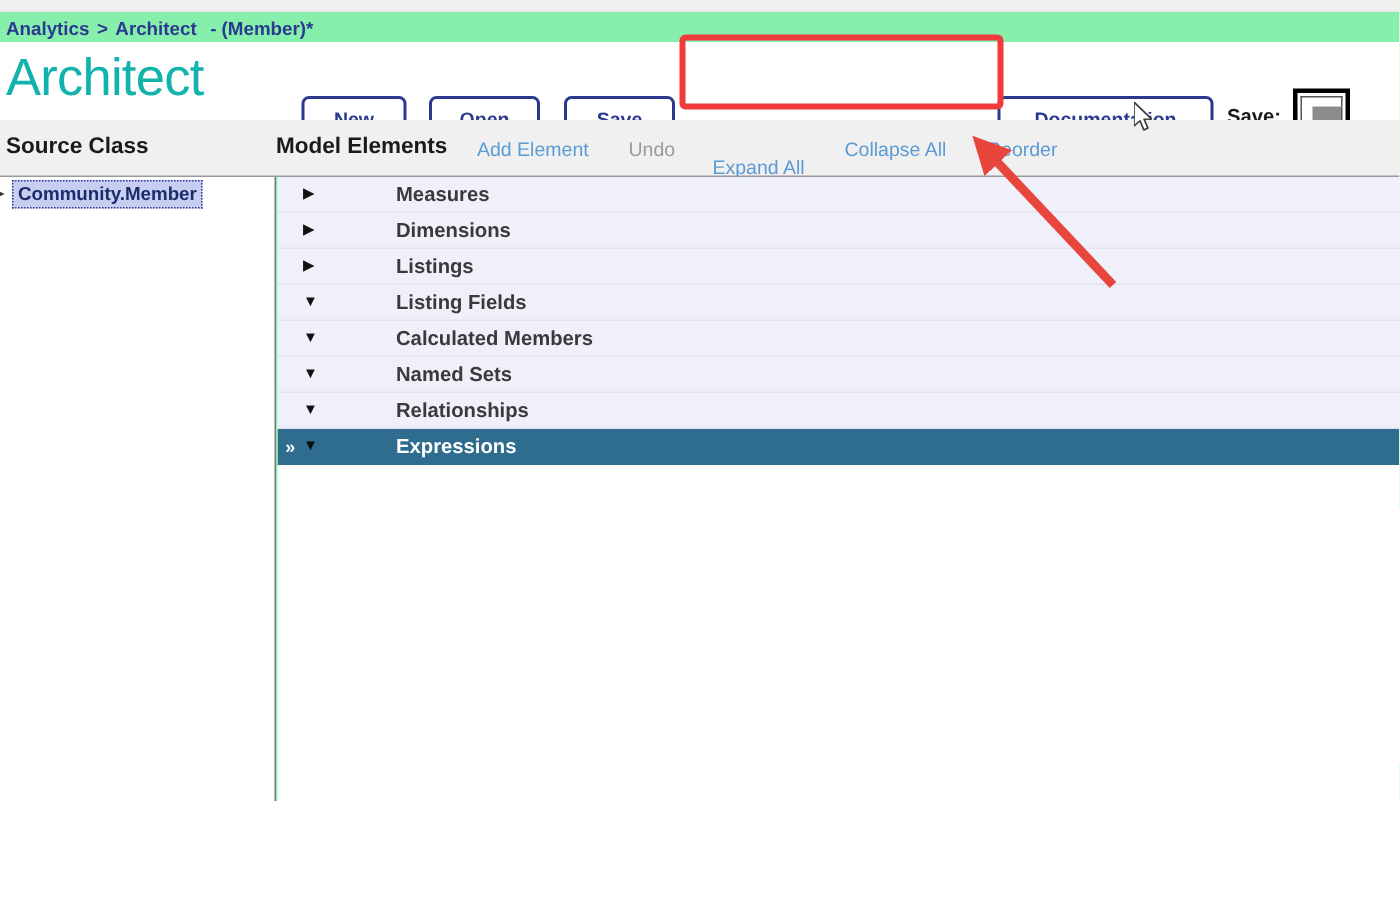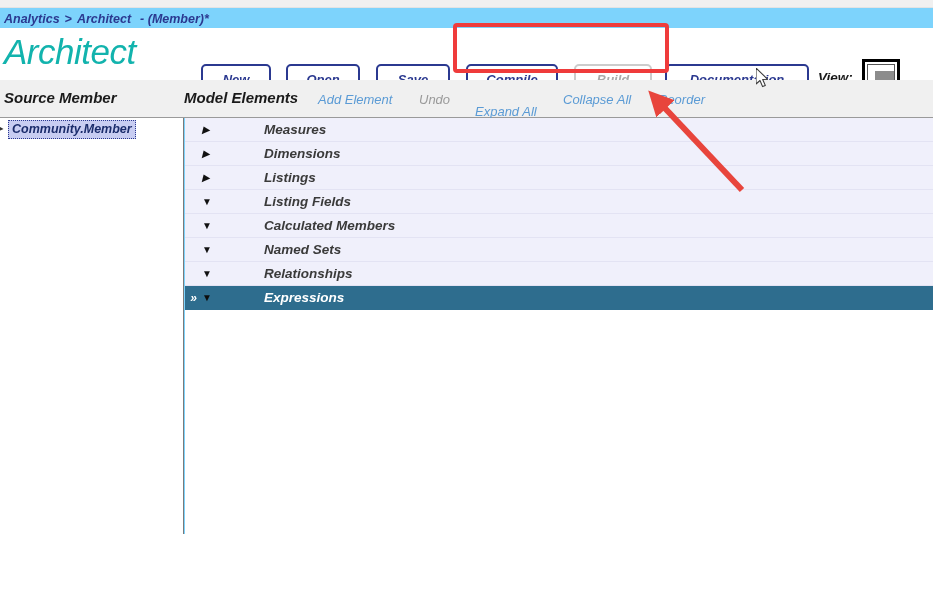--- a/index.html
+++ b/index.html
@@ -10,23 +10,22 @@
     overflow: hidden;
     background: #ffffff;
     font-family: "Liberation Sans", sans-serif;
     -webkit-font-smoothing: antialiased;
   }
 
   #app {
     position: relative;
     width: 933px;
     height: 534px;
-    background: #7dd3fc;
+    background: #86efac;
     overflow: hidden;
-    font-style: italic;
   }
 
   
   .top-strip {
     position: absolute;
     left: 0; top: 0;
     width: 933px; height: 8px;
     background: #f0f0f0;
     border-bottom: 1px solid #e3e3e3;
   }
@@ -301,38 +300,36 @@
     <span class="crumb">Architect</span>
     <span class="doc">- (Member)*</span>
   </div>
 
   <div class="masthead">
     <div class="app-title">Architect</div>
 
     <div class="tb-btn" id="btn-new">New</div>
     <div class="tb-btn" id="btn-open">Open</div>
     <div class="tb-btn" id="btn-save">Save</div>
-    <div class="tb-btn" id="btn-compile">Compile</div>
-    <div class="tb-btn disabled" id="btn-build">Build</div>
     <div class="tb-btn" id="btn-doc">Documentation</div>
 
-    <div class="view-label">View:</div>
+    <div class="view-label">Save:</div>
     <div class="view-icon">
       <div class="vi-top"></div>
       <div class="vi-body">
         <div class="vi-left"></div>
         <div class="vi-main"></div>
       </div>
     </div>
   </div>
 
   <div class="anno-box"></div>
 
   <div class="subbar">
-    <div class="subbar-title" id="sc-title">Source Member</div>
+    <div class="subbar-title" id="sc-title">Source Class</div>
     <div class="subbar-title" id="me-title">Model Elements</div>
 
     <div class="link-action" id="act-add">Add Element</div>
     <div class="link-action disabled" id="act-undo">Undo</div>
     <div class="link-action" id="act-expand">Expand All</div>
     <div class="link-action" id="act-collapse">Collapse All</div>
     <div class="link-action" id="act-reorder">Reorder</div>
   </div>
 
   <div class="panel-left">

